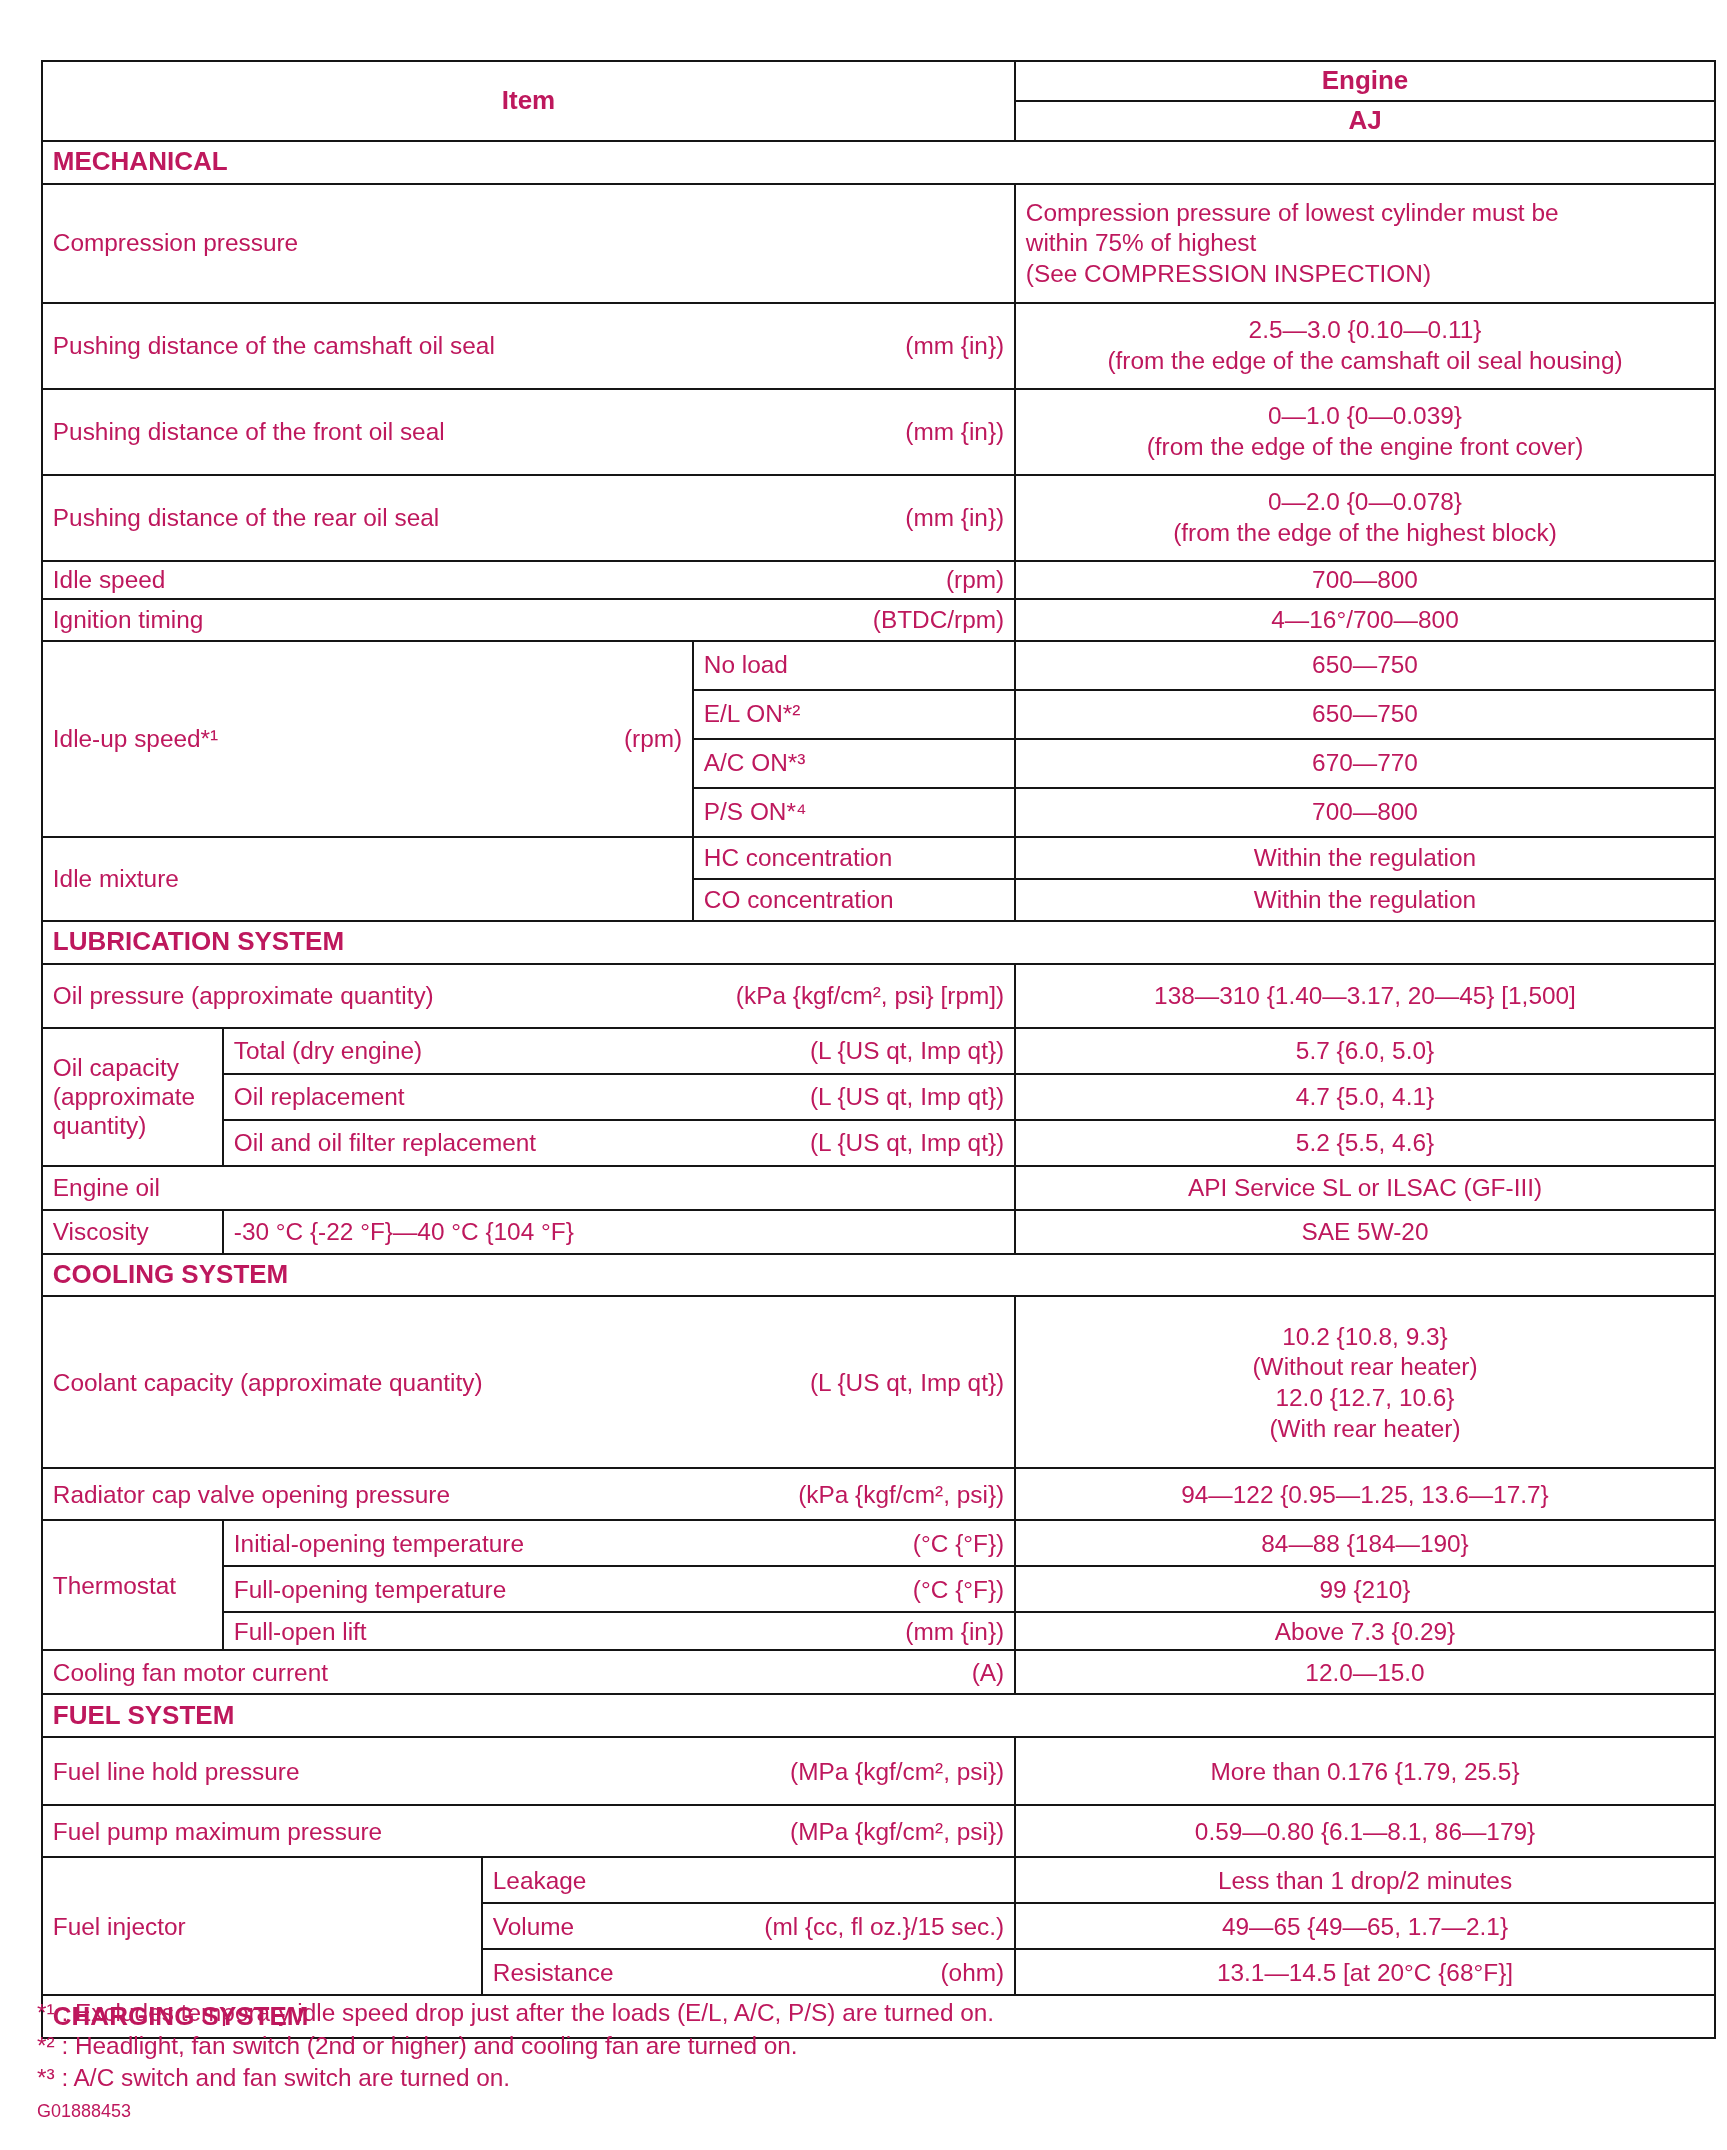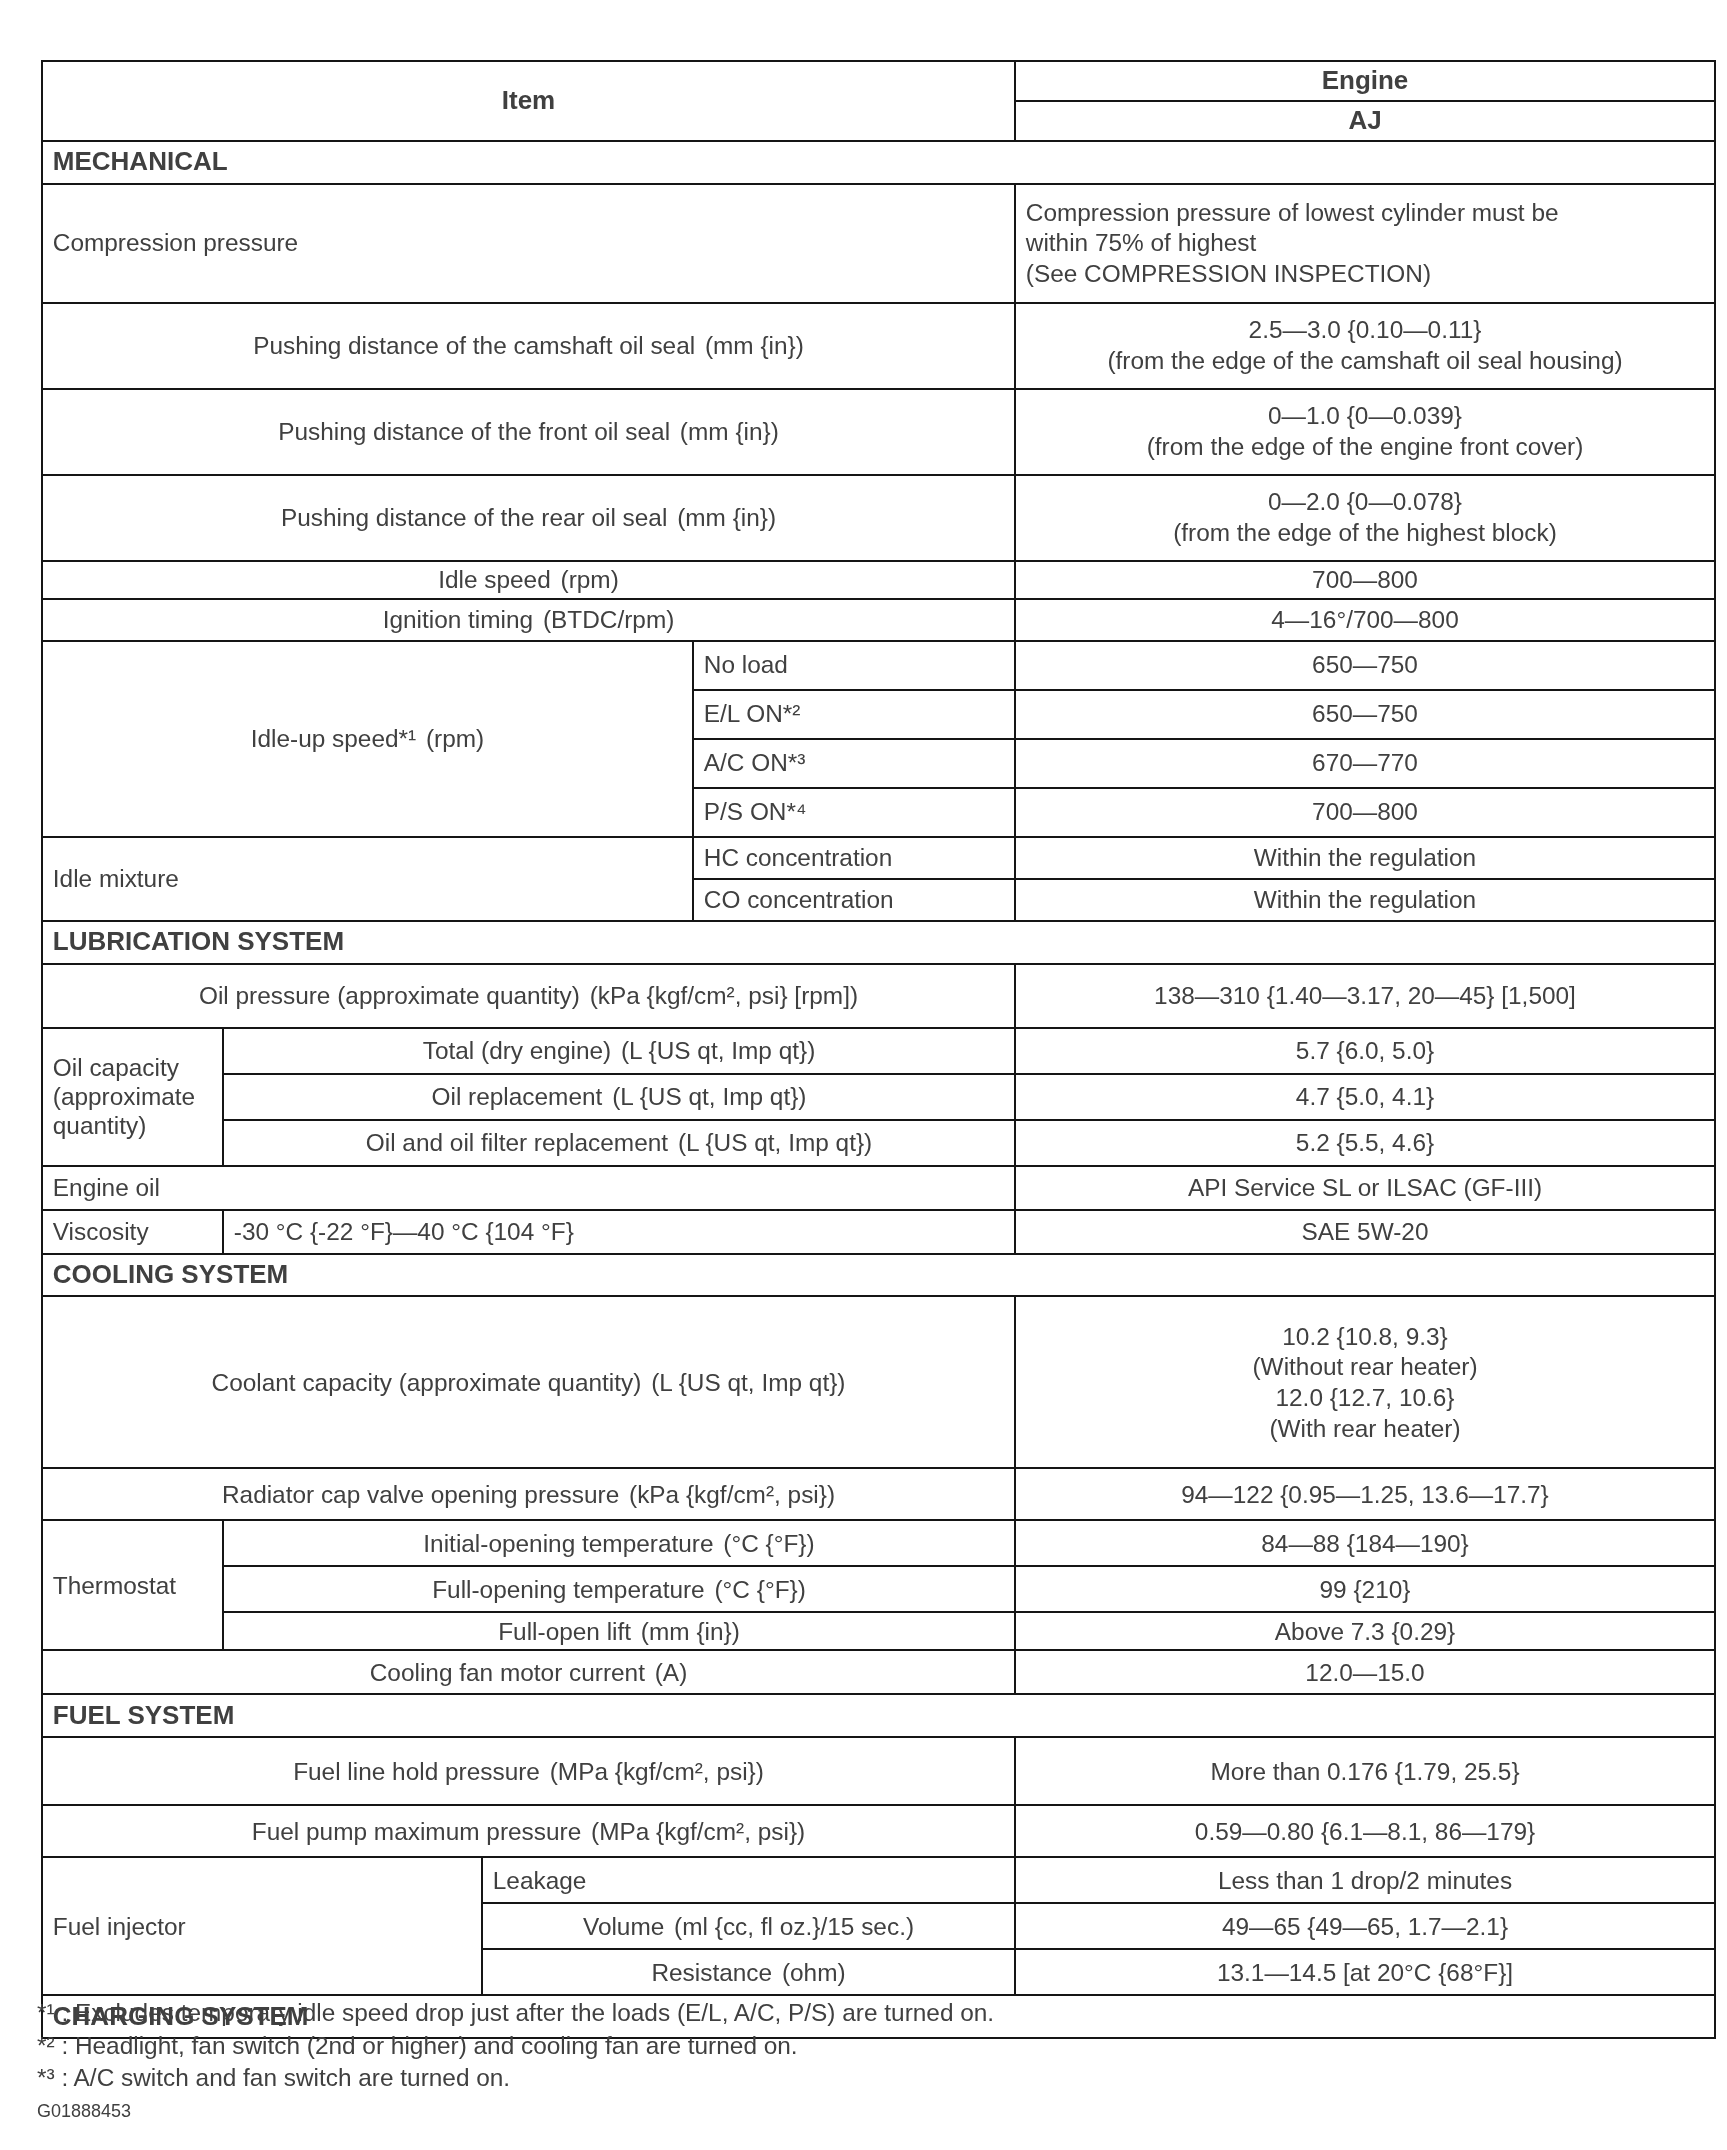--- a/index.html
+++ b/index.html
@@ -1,37 +1,37 @@
 <!DOCTYPE html>
 <html style="font-size:13px"><head>
 <meta charset="utf-8">
 <style>
   * { box-sizing: border-box; }
   html, body { margin: 0; padding: 0; background: #ffffff; }
   .page {
     width: 1728px; height: 2151px; position: relative;
-    background: #ffffff; color: #404040;
+    background: #ffffff; color: #be185d;
     font-family: "Liberation Sans", "DejaVu Sans", sans-serif;
   }
   table.spec {
     position: absolute; left: 41px; top: 60px; width: 1672px;
     border-collapse: collapse; table-layout: fixed;
   }
   .spec td {
     border: 2.4px solid #151515;
     padding: 3.3px 9.8px;
     font-size: 24.4px; line-height: 1.2;
     vertical-align: middle;
     overflow: hidden;
   }
   td.hdr { font-weight: bold; font-size: 26px; text-align: center; }
   td.section { font-weight: bold; font-size: 26px; padding: 4.9px 9.8px; }
   td.val { text-align: center; }
   td.val-left { text-align: left; }
-  .lu { display: flex; justify-content: center; align-items: baseline; gap: 9.8px; }
+  .lu { display: flex; justify-content: space-between; align-items: baseline; gap: 9.8px; }
   .line { display: block; padding: 0.8px 0; }
   .below {
     position: absolute; left: 37px; top: 1998px;
     font-size: 24.4px; line-height: 1.2;
   }
   .fn { margin-bottom: 3.3px; }
   .figure-id { margin-top: 8.1px; font-size: 18px; }
 </style>
 </head>
 <body>

